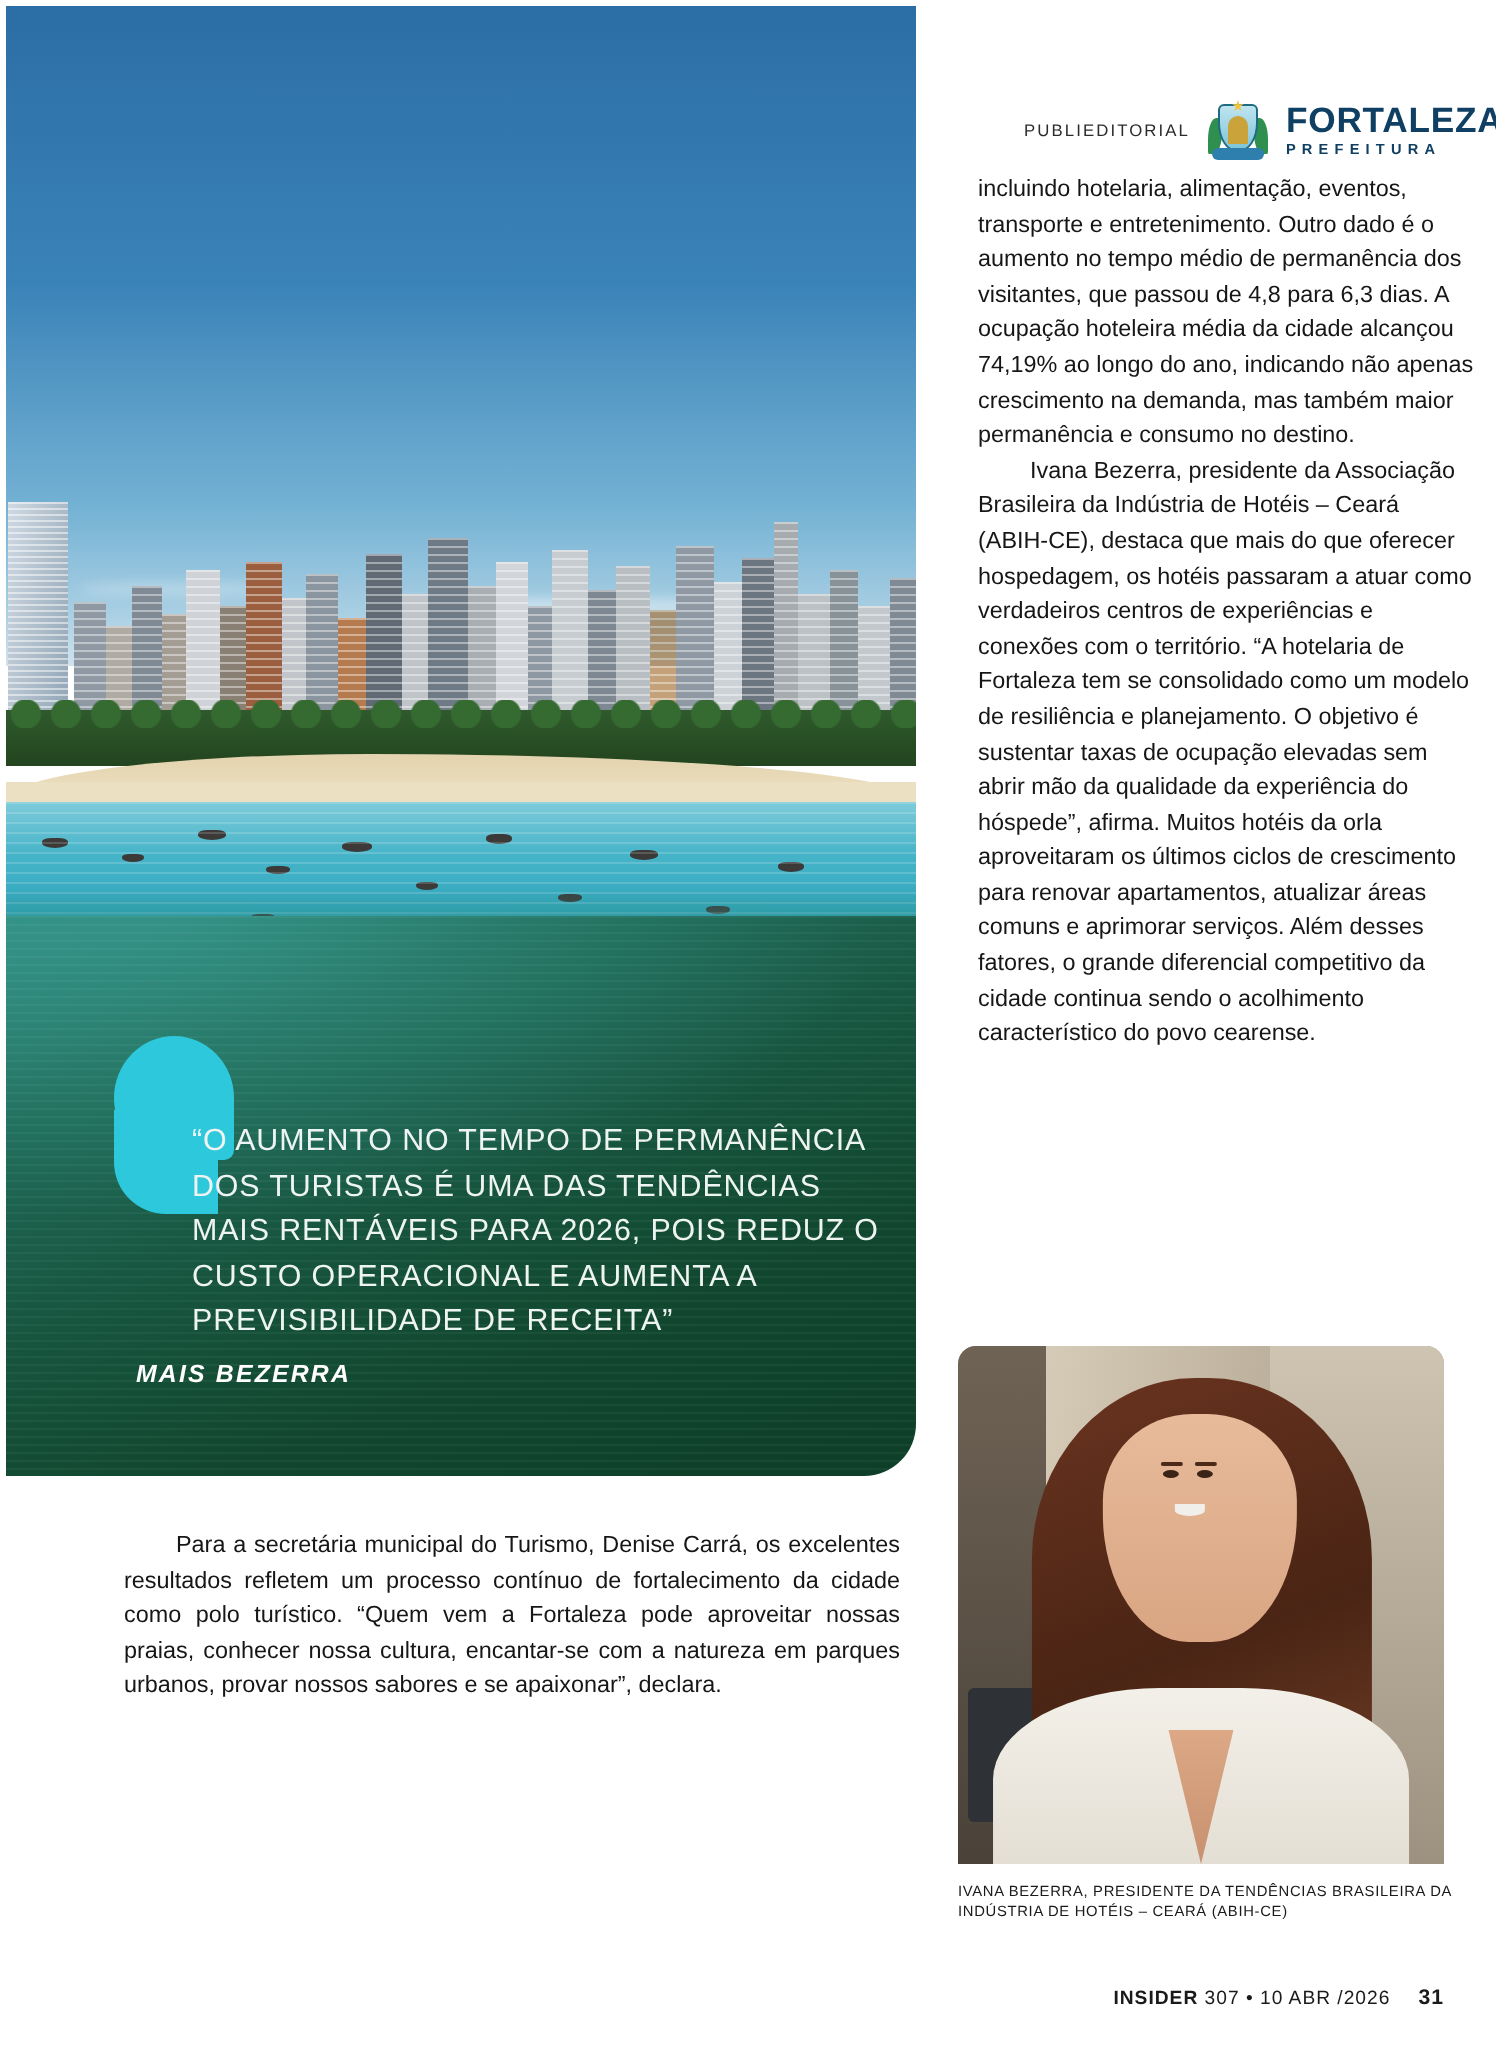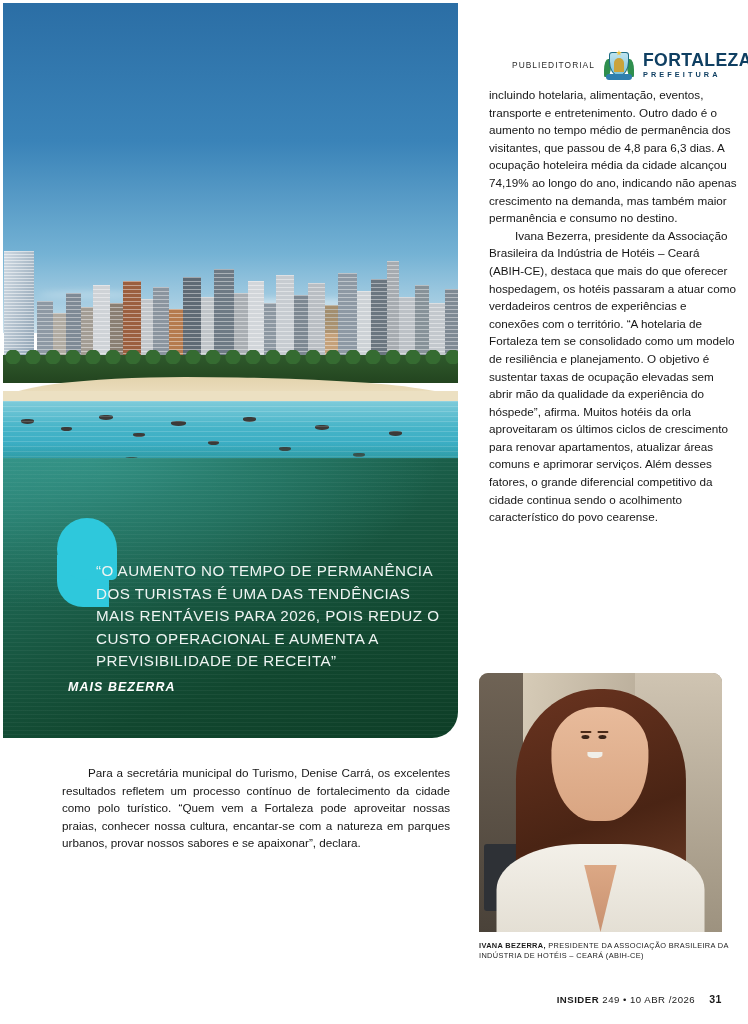--- a/index.html
+++ b/index.html
@@ -210,21 +210,21 @@
     position:absolute; left:50%; bottom:0; width:24%; height:26%;
     transform:translateX(-50%);
     background:linear-gradient(#dca885,#c89170);
     clip-path:polygon(22% 0, 78% 0, 50% 100%);
   }
 
   .caption {
     position:absolute; left:479px; top:941px; width:250px;
     font-size:7.4px; line-height:10.2px; letter-spacing:.35px; color:#1a1a1a;
   }
-  .caption b { font-weight:bold; }
+  .caption b { font-weight:normal; }
 
   .footer {
     position:absolute; left:0; top:993px; width:748px;
     text-align:right; padding-right:26px;
     font-size:9.6px; letter-spacing:.5px; color:#1a1a1a;
   }
   .footer .mag { font-weight:bold; }
   .footer .pg { font-weight:bold; margin-left:14px; font-size:10.6px; }
 </style>
 </head>
@@ -344,20 +344,20 @@
     <span class="p-face">
       <span class="p-brow l"></span>
         <span class="p-brow r"></span>
       <span class="p-eye l"></span>
         <span class="p-eye r"></span>
       <span class="p-smile"></span>
     </span>
   </div>
 
   <div class="caption">
-    <b>IVANA BEZERRA,</b><span> PRESIDENTE DA ASSOCIAÇÃO BRASILEIRA DA INDÚSTRIA DE HOTÉIS – CEARÁ (ABIH-CE)</span>
+    <b>IVANA BEZERRA,</b><span> PRESIDENTE DA TENDÊNCIAS BRASILEIRA DA INDÚSTRIA DE HOTÉIS – CEARÁ (ABIH-CE)</span>
   </div>
 
   <div class="footer">
-    <span class="mag">INSIDER</span><span> 249 • 10 ABR /2026</span><span class="pg">31</span>
+    <span class="mag">INSIDER</span><span> 307 • 10 ABR /2026</span><span class="pg">31</span>
   </div>
 
 </div>
 
 </body></html>

